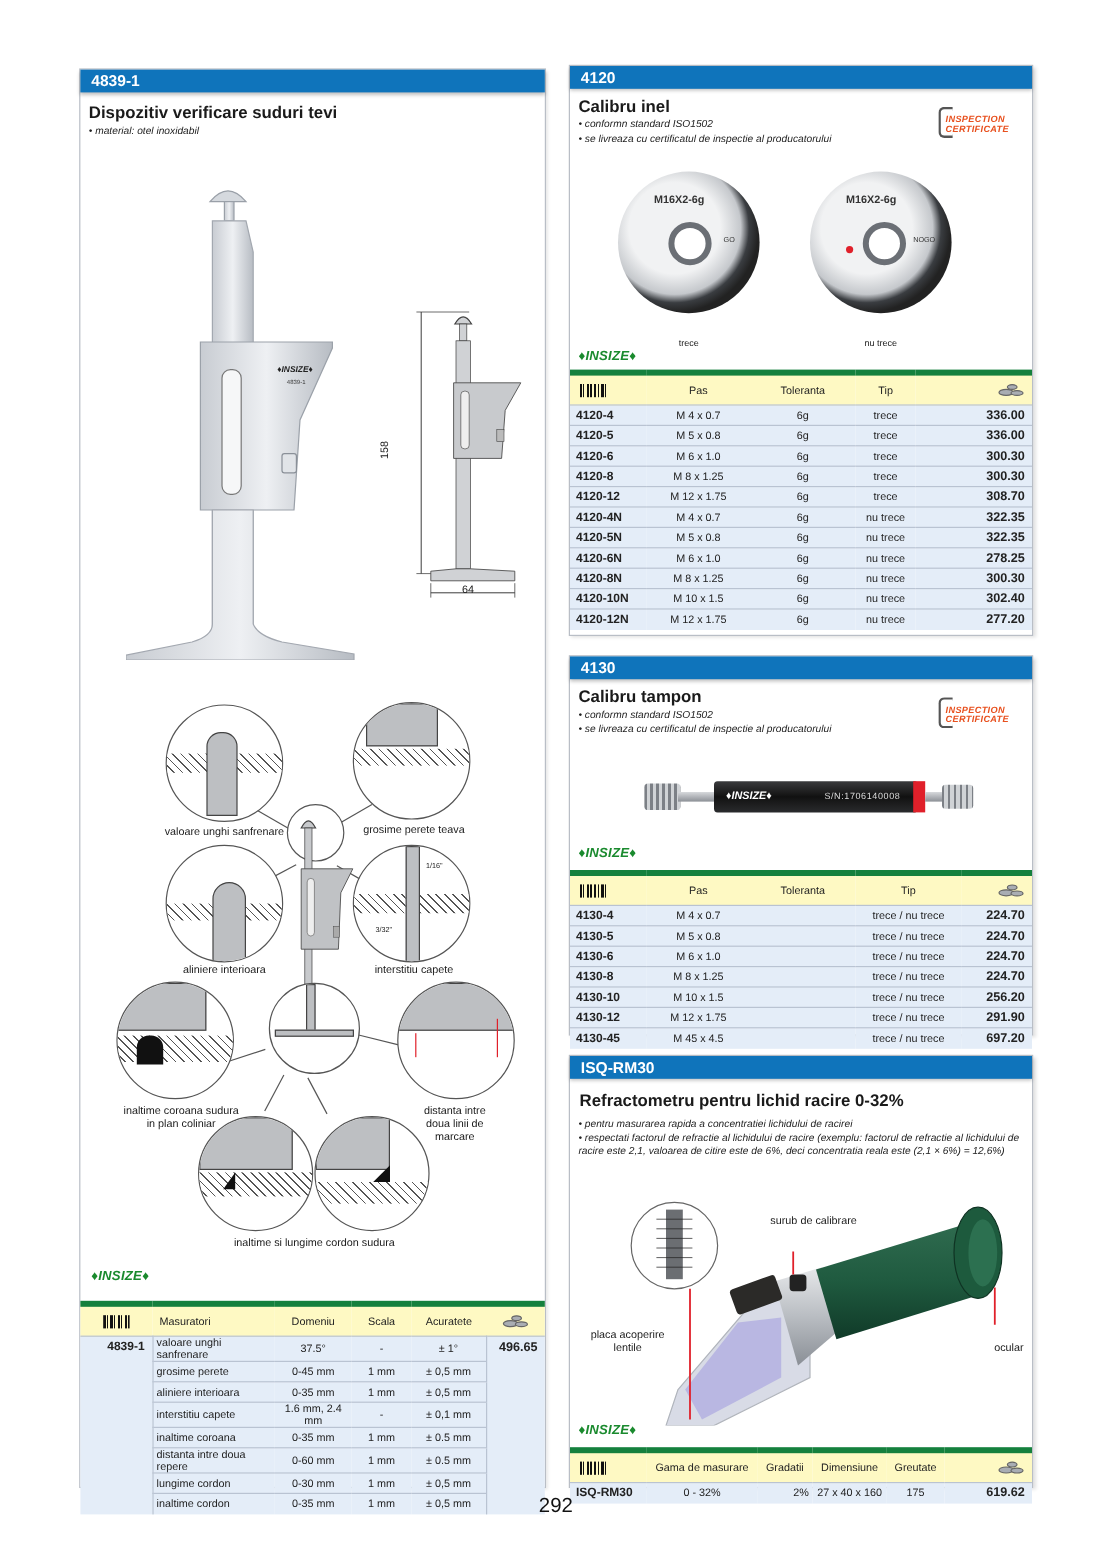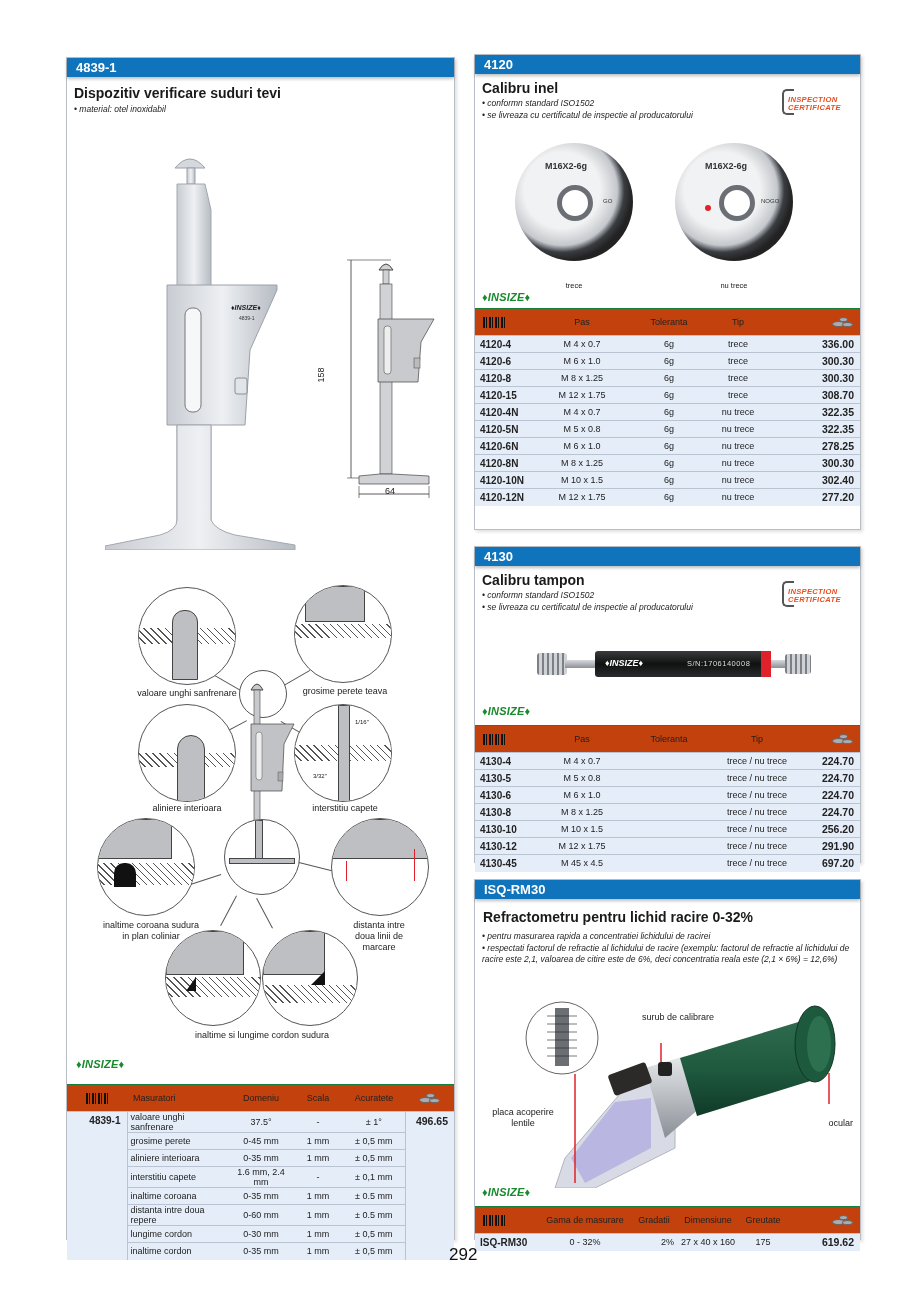--- a/index.html
+++ b/index.html
@@ -64,26 +64,26 @@
     letter-spacing: 0.2px;
   }
 
   table.spec {
     position: absolute;
     border-collapse: collapse;
     font-size: 9px;
     color: #222;
   }
   table.spec th {
-    background: #c2410c;
+    background: #fef9c3;
     font-weight: normal;
     height: 27px;
     padding: 0 3px;
     font-size: 9px;
-    border-top: 1px solid #15803d;
+    border-top: 5px solid #15803d;
   }
   table.spec td {
     background: #e4edf8;
     height: 17px;
     padding: 0 3px;
     border-top: 1px solid #b9c3d2;
   }
   table.spec td.code { font-weight: bold; font-size: 10px; text-align: left; padding-left: 5px; }
   table.spec td.price { font-weight: bold; font-size: 10.5px; text-align: right; padding-right: 6px; }
   table.spec .c { text-align: center; }
@@ -330,35 +330,42 @@
     </thead>
     <tbody>
       <tr>
           <td class="code">4120-4</td>
           <td class="c">M 4 x 0.7</td>
           <td class="c">6g</td>
           <td class="c">trece</td>
           <td class="price">336.00</td>
         </tr>
       <tr>
+          <td class="code">4120-5</td>
+          <td class="c">M 5 x 0.8</td>
+          <td class="c">6g</td>
+          <td class="c">trece</td>
+          <td class="price">336.00</td>
+        </tr>
+      <tr>
           <td class="code">4120-6</td>
           <td class="c">M 6 x 1.0</td>
           <td class="c">6g</td>
           <td class="c">trece</td>
           <td class="price">300.30</td>
         </tr>
       <tr>
           <td class="code">4120-8</td>
           <td class="c">M 8 x 1.25</td>
           <td class="c">6g</td>
           <td class="c">trece</td>
           <td class="price">300.30</td>
         </tr>
       <tr>
-          <td class="code">4120-15</td>
+          <td class="code">4120-12</td>
           <td class="c">M 12 x 1.75</td>
           <td class="c">6g</td>
           <td class="c">trece</td>
           <td class="price">308.70</td>
         </tr>
       <tr>
           <td class="code">4120-4N</td>
           <td class="c">M 4 x 0.7</td>
           <td class="c">6g</td>
           <td class="c">nu trece</td>

